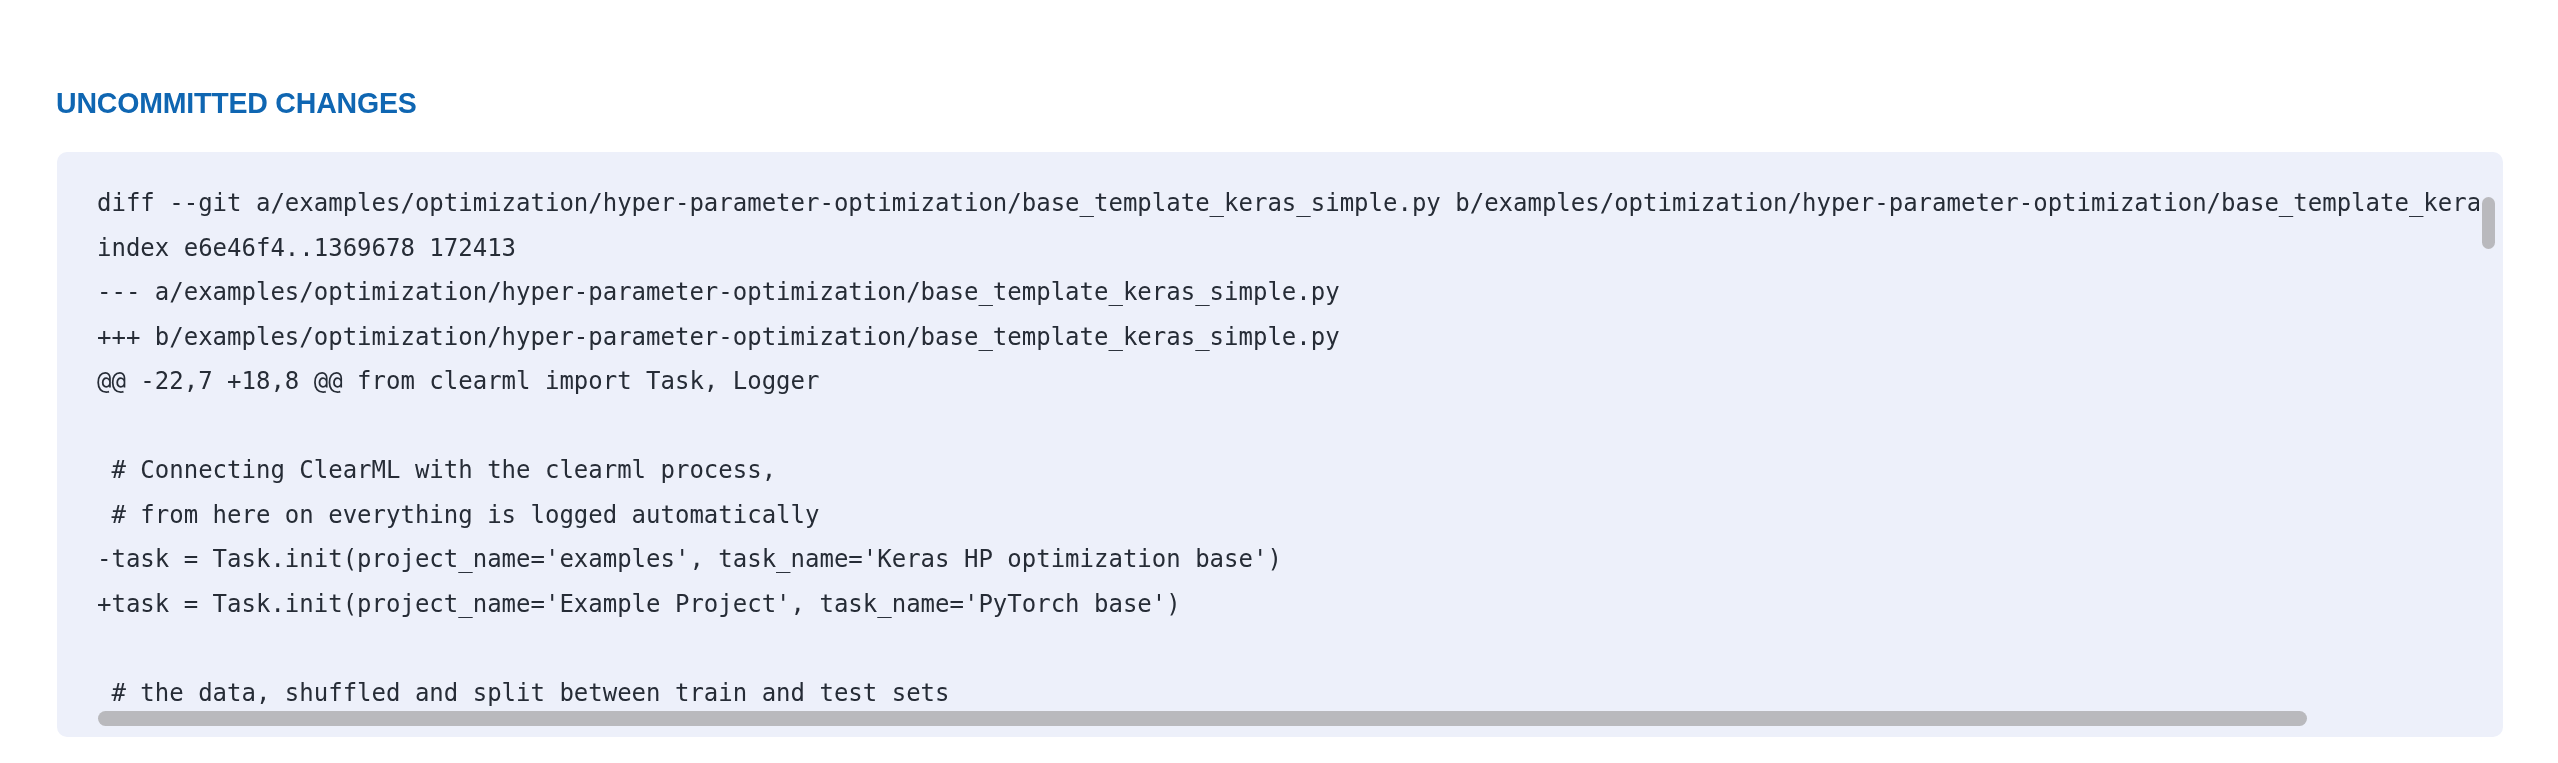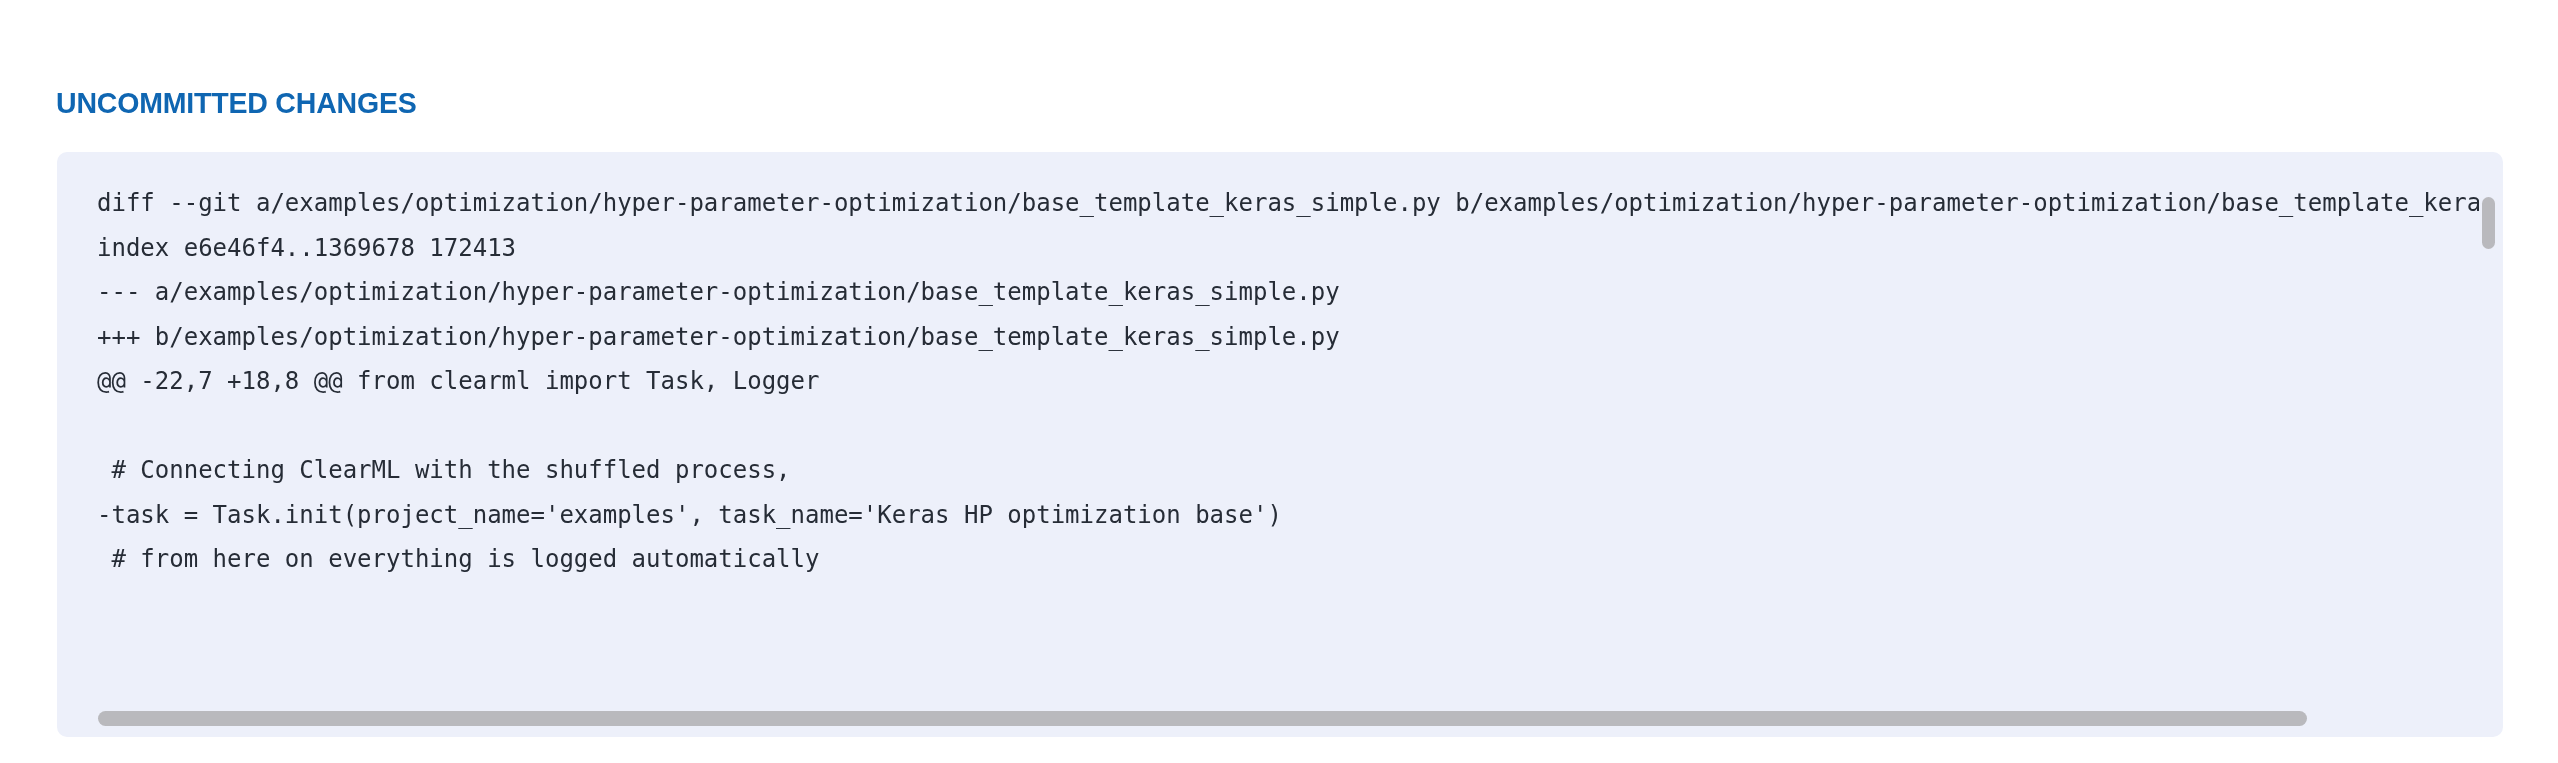--- a/index.html
+++ b/index.html
@@ -85,21 +85,23 @@
   <h2 class="section-title">UNCOMMITTED CHANGES</h2>
 
   <div class="diff-panel">
     <div class="diff-content">
         <div class="diff-line">diff --git a/examples/optimization/hyper-parameter-optimization/base_template_keras_simple.py b/examples/optimization/hyper-parameter-optimization/base_template_keras_simple.py</div>
         <div class="diff-line">index e6e46f4..1369678 172413</div>
         <div class="diff-line">--- a/examples/optimization/hyper-parameter-optimization/base_template_keras_simple.py</div>
         <div class="diff-line">+++ b/examples/optimization/hyper-parameter-optimization/base_template_keras_simple.py</div>
         <div class="diff-line">@@ -22,7 +18,8 @@ from clearml import Task, Logger</div>
         <div class="diff-line">&nbsp;</div>
-        <div class="diff-line"> # Connecting ClearML with the shuffled process,</div>
+        <div class="diff-line"> # Connecting ClearML with the clearml process,</div>
+        <div class="diff-line"> # from here on everything is logged automatically</div>
         <div class="diff-line">-task = Task.init(project_name='examples', task_name='Keras HP optimization base')</div>
-        <div class="diff-line"> # from here on everything is logged automatically</div>
+        <div class="diff-line">+task = Task.init(project_name='Example Project', task_name='PyTorch base')</div>
         <div class="diff-line">&nbsp;</div>
+        <div class="diff-line"> # the data, shuffled and split between train and test sets</div>
       </div>
     <div class="h-scroll-thumb"></div>
     <div class="v-scroll-thumb"></div>
   </div>
 </div>
 
 </body></html>

